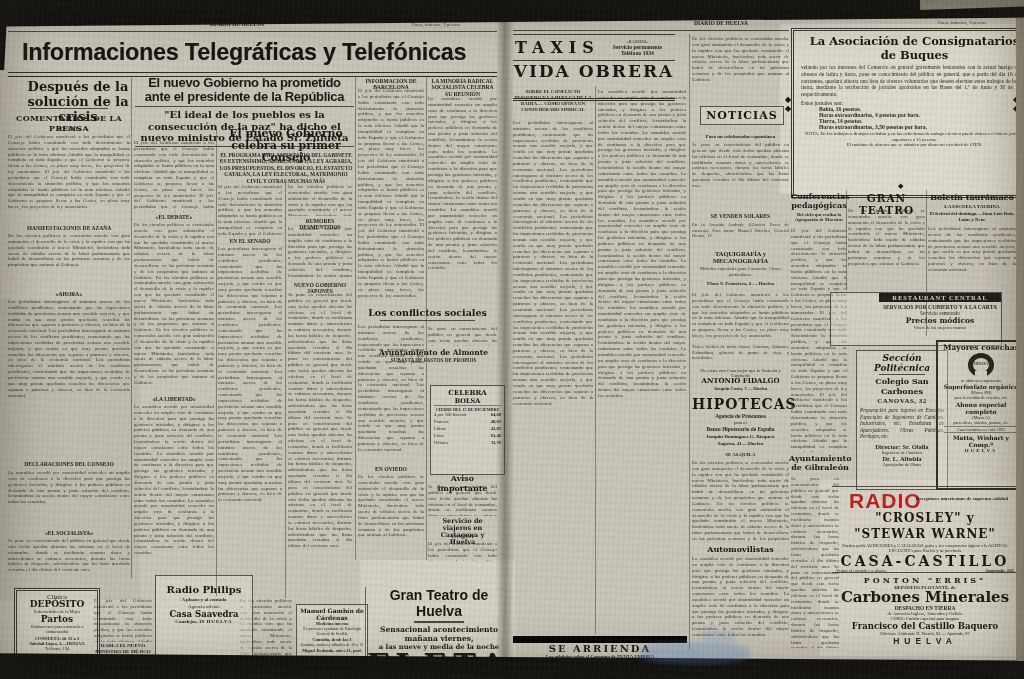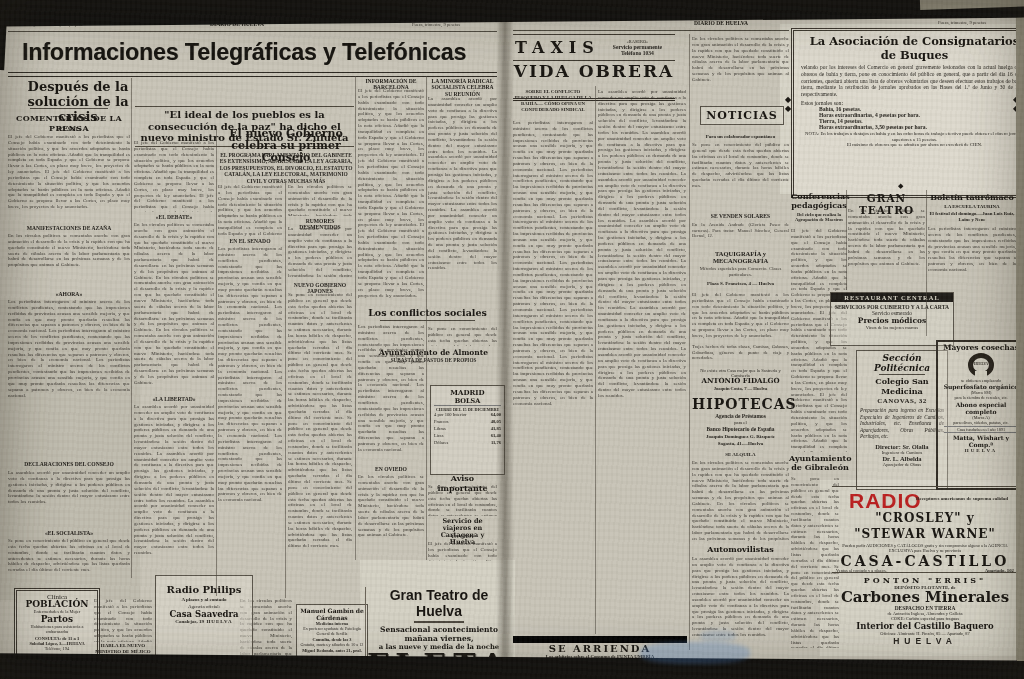--- a/index.html
+++ b/index.html
@@ -18,21 +18,21 @@
   .gutter{background:linear-gradient(90deg,rgba(60,55,45,0) 0%,rgba(60,55,45,.45) 45%,rgba(60,55,45,.45) 55%,rgba(60,55,45,0) 100%);}
   
   .tiny{font-size:4.6px;line-height:1.25;color:#3a362f;}
   .bt{font-size:5px;line-height:1.17;text-align:justify;color:#2c2823;overflow:hidden;
       filter:blur(.22px);opacity:.93;word-spacing:.4px;}
   .bt2{font-size:4.7px;line-height:1.2;}
   .sh{font-weight:700;font-size:5.6px;line-height:1.15;text-align:center;color:#1c1915;overflow:hidden;}
   .rule{background:#4a453c;}
   .serif-black{font-family:"DejaVu Serif",serif;font-weight:700;color:#15120e;}
   .sans{font-family:"Liberation Sans",sans-serif;}
-  .box{border:1px solid #555046;}
+  .box{border:1px solid #555046;padding-left:48px;}
   .dbox{border:3px double #38332b;}
   .ctr{text-align:center;}
   .wm{position:absolute;background:rgba(70,130,210,.30);filter:blur(2px);border-radius:40%;}
   .diamond{position:absolute;font-size:8px;color:#14110d;}
   .vr{position:absolute;width:1px;background:rgba(70,64,54,.55);}
 </style>
 </head>
 <body>
 
 <div id="sheet">
@@ -62,34 +62,35 @@
   <div class="abs bt" style="left:8px;top:233px;width:122px;height:56px;">En los círculos políticos se comentaba anoche con gran animación el desarrollo de la crisis y la rapidez con que ha quedado constituido el nuevo Ministerio, haciéndose toda suerte de cábalas acerca de la labor parlamentaria que habrá de desarrollarse en las próximas semanas y de los propósitos que animan al Gabinete.</div>
   <div class="abs sh" style="left:8px;top:291px;width:122px;">«AHORA»</div>
   <div class="abs bt" style="left:8px;top:299px;width:122px;height:160px;">Los periodistas interrogaron al ministro acerca de los conflictos pendientes, contestando que las impresiones recibidas de provincias acusan una sensible mejoría, y que confía en que muy pronto quedarán resueltas las diferencias que separan a patronos y obreros, en bien de la economía nacional. Los periodistas interrogaron al ministro acerca de los conflictos pendientes, contestando que las impresiones recibidas de provincias acusan una sensible mejoría, y que confía en que muy pronto quedarán resueltas las diferencias que separan a patronos y obreros, en bien de la economía nacional. Los periodistas interrogaron al ministro acerca de los conflictos pendientes, contestando que las impresiones recibidas de provincias acusan una sensible mejoría, y que confía en que muy pronto quedarán resueltas las diferencias que separan a patronos y obreros, en bien de la economía nacional.</div>
   <div class="abs sh" style="left:8px;top:461px;width:122px;">DECLARACIONES DEL CONSEJO</div>
   <div class="abs bt" style="left:8px;top:470px;width:122px;height:58px;">La asamblea acordó por unanimidad conceder un amplio voto de confianza a la directiva para que prosiga las gestiones iniciadas, y dirigirse a los poderes públicos en demanda de una pronta y justa solución del conflicto, levantándose la sesión dentro del mayor entusiasmo entre todos los reunidos.</div>
   <div class="abs sh" style="left:8px;top:530px;width:122px;">«EL SOCIALISTA»</div>
   <div class="abs bt" style="left:8px;top:538px;width:122px;height:46px;">Se pone en conocimiento del público en general que desde esta fecha quedan abiertas las oficinas en el local de costumbre, donde se facilitarán cuantos datos y antecedentes se estimen necesarios, durante las horas hábiles de despacho, advirtiéndose que las listas quedarán cerradas el día último del corriente mes.</div>
 
   <div class="abs dbox ctr" style="left:14px;top:588px;width:76px;height:78px;padding:2px;background:rgba(222,218,206,.5);">
     <div style="font-size:7px;">Clínica</div>
-    <div class="serif-black" style="font-size:9px;margin-top:-2px;">POBLACIÓN</div>
+    <div class="serif-black" style="font-size:9px;margin-top:-2px;">DEPÓSITO</div>
     <div style="font-size:4.4px;">Enfermedades de la Mujer</div>
     <div class="serif-black" style="font-size:9px;">Partos</div>
     <div style="font-size:4.4px;">Habitaciones para asistencia a embarazadas</div>
     <div style="font-size:4.6px;font-weight:700;margin-top:2px;">CONSULTA: de 11 a 1</div>
     <div style="font-size:4.4px;font-weight:700;">Soledad López, 3.—HUELVA</div>
     <div style="font-size:4.4px;">Teléfono, 194</div>
   </div>
 
   <div class="abs bt" style="left:94px;top:598px;width:58px;height:44px;">El jefe del Gobierno manifestó a los periodistas que el Consejo había examinado con todo detenimiento la situación política, y que los acuerdos adoptados se harán públicos en la nota oficiosa. Añadió que la tranquilidad es completa en toda España y que el Gobierno se propone llevar a las Cortes, en plazo muy breve, los proyectos de ley anunciados.</div>
   <div class="abs sh" style="left:94px;top:643px;width:58px;font-size:5px;">HABLA EL NUEVO MINISTRO DE MÉJICO</div>
   <div class="abs bt" style="left:94px;top:656px;width:58px;height:12px;">Los periodistas interrogaron al ministro acerca de los conflictos pendientes, contestando que las impresiones recibidas de provincias acusan una sensible mejoría, y que confía en que muy pronto quedarán resueltas las diferencias que separan a patronos y obreros, en bien de la economía nacional.</div>
   <div class="abs bt" style="left:240px;top:598px;width:52px;height:70px;">En los círculos políticos se comentaba anoche con gran animación el desarrollo de la crisis y la rapidez con que ha quedado constituido el nuevo Ministerio, haciéndose toda suerte de cábalas acerca de la labor parlamentaria que habrá de desarrollarse en las próximas semanas y de los propósitos que animan al Gabinete.</div>
 
+  <div class="abs sans ctr" style="left:135px;top:76px;width:219px;font-size:13px;font-weight:700;line-height:1.1;letter-spacing:-.3px;color:#14110d;">El nuevo Gobierno ha prometido ante el presidente de la República</div>
   <div class="abs serif-black ctr" style="left:135px;top:106px;width:219px;font-size:10px;line-height:1.15;border-top:1px solid #4a4439;border-bottom:1px solid #4a4439;padding:2px 0;">"El ideal de los pueblos es la consecución de la paz" ha dicho el nuevo ministro de Estado Sr. Zulueta</div>
 
   <div class="abs bt" style="left:134px;top:140px;width:80px;height:72px;">El jefe del Gobierno manifestó a los periodistas que el Consejo había examinado con todo detenimiento la situación política, y que los acuerdos adoptados se harán públicos en la nota oficiosa. Añadió que la tranquilidad es completa en toda España y que el Gobierno se propone llevar a las Cortes, en plazo muy breve, los proyectos de ley anunciados. El jefe del Gobierno manifestó a los periodistas que el Consejo había examinado con todo detenimiento la situación política, y que los acuerdos adoptados se harán públicos en la nota oficiosa. Añadió que la tranquilidad es completa en toda España y que el Gobierno se propone llevar a las Cortes, en plazo muy breve, los proyectos de ley anunciados.</div>
   <div class="abs sh" style="left:134px;top:214px;width:80px;">«EL DEBATE»</div>
   <div class="abs bt" style="left:134px;top:222px;width:80px;height:172px;">En los círculos políticos se comentaba anoche con gran animación el desarrollo de la crisis y la rapidez con que ha quedado constituido el nuevo Ministerio, haciéndose toda suerte de cábalas acerca de la labor parlamentaria que habrá de desarrollarse en las próximas semanas y de los propósitos que animan al Gabinete. En los círculos políticos se comentaba anoche con gran animación el desarrollo de la crisis y la rapidez con que ha quedado constituido el nuevo Ministerio, haciéndose toda suerte de cábalas acerca de la labor parlamentaria que habrá de desarrollarse en las próximas semanas y de los propósitos que animan al Gabinete. En los círculos políticos se comentaba anoche con gran animación el desarrollo de la crisis y la rapidez con que ha quedado constituido el nuevo Ministerio, haciéndose toda suerte de cábalas acerca de la labor parlamentaria que habrá de desarrollarse en las próximas semanas y de los propósitos que animan al Gabinete.</div>
   <div class="abs sh" style="left:134px;top:396px;width:80px;">«LA LIBERTAD»</div>
   <div class="abs bt" style="left:134px;top:404px;width:80px;height:186px;">La asamblea acordó por unanimidad conceder un amplio voto de confianza a la directiva para que prosiga las gestiones iniciadas, y dirigirse a los poderes públicos en demanda de una pronta y justa solución del conflicto, levantándose la sesión dentro del mayor entusiasmo entre todos los reunidos. La asamblea acordó por unanimidad conceder un amplio voto de confianza a la directiva para que prosiga las gestiones iniciadas, y dirigirse a los poderes públicos en demanda de una pronta y justa solución del conflicto, levantándose la sesión dentro del mayor entusiasmo entre todos los reunidos. La asamblea acordó por unanimidad conceder un amplio voto de confianza a la directiva para que prosiga las gestiones iniciadas, y dirigirse a los poderes públicos en demanda de una pronta y justa solución del conflicto, levantándose la sesión dentro del mayor entusiasmo entre todos los reunidos.</div>
 
   <div class="abs serif-black ctr" style="left:218px;top:128px;width:136px;font-size:11px;line-height:1.1;">El nuevo Gobierno celebra su primer Consejo</div>
   <div class="abs ctr" style="left:218px;top:152px;width:136px;font-size:5.4px;font-weight:700;line-height:1.2;">EL PROGRAMA PARLAMENTARIO DEL GABINETE ES EXTENSÍSIMO, ABARCANDO LA LEY AGRARIA, LOS PRESUPUESTOS, EL DIVORCIO, EL ESTATUTO CATALÁN, LA LEY ELECTORAL, MATRIMONIO CIVIL Y OTRAS MUCHAS MÁS</div>
@@ -114,21 +115,21 @@
 
   <div class="abs sh" style="left:428px;top:78px;width:69px;">LA MINORÍA RADICAL SOCIALISTA CELEBRA SU REUNIÓN</div>
   <div class="abs bt" style="left:428px;top:96px;width:69px;height:208px;">La asamblea acordó por unanimidad conceder un amplio voto de confianza a la directiva para que prosiga las gestiones iniciadas, y dirigirse a los poderes públicos en demanda de una pronta y justa solución del conflicto, levantándose la sesión dentro del mayor entusiasmo entre todos los reunidos. La asamblea acordó por unanimidad conceder un amplio voto de confianza a la directiva para que prosiga las gestiones iniciadas, y dirigirse a los poderes públicos en demanda de una pronta y justa solución del conflicto, levantándose la sesión dentro del mayor entusiasmo entre todos los reunidos. La asamblea acordó por unanimidad conceder un amplio voto de confianza a la directiva para que prosiga las gestiones iniciadas, y dirigirse a los poderes públicos en demanda de una pronta y justa solución del conflicto, levantándose la sesión dentro del mayor entusiasmo entre todos los reunidos.</div>
   <div class="abs bt" style="left:428px;top:326px;width:69px;height:20px;">Se pone en conocimiento del público en general que desde esta fecha quedan abiertas las oficinas en el local de costumbre, donde se facilitarán cuantos datos y antecedentes se estimen necesarios, durante las horas hábiles de despacho, advirtiéndose que las listas quedarán cerradas el día último del corriente mes.</div>
   <div class="abs ctr" style="left:370px;top:348px;width:127px;">
     <div class="serif-black" style="font-size:7.5px;">Ayuntamiento de Almonte</div>
     <div style="font-size:5.2px;font-weight:700;">SUBASTA DE PASTOS DE PROPIOS</div>
   </div>
 
   <div class="abs box" style="left:430px;top:385px;width:67px;height:84px;padding:2px 3px;background:rgba(225,221,209,.4);">
-    <div class="ctr serif-black" style="font-size:7px;">MADRID</div>
+    <div class="ctr serif-black" style="font-size:7px;">CELEBRA</div>
     <div class="ctr serif-black" style="font-size:6.5px;">BOLSA</div>
     <div class="ctr" style="font-size:4.2px;font-weight:700;border-top:1px solid #777;padding-top:1px;">CIERRE DEL 15 DE DICIEMBRE</div>
     <div id="bolsa-rows">
         <div style="display: flex; justify-content: space-between; font-size: 4.6px; line-height: 1.5;">
           <span>4 por 100 Interior</span>
           <span style="font-weight: 700;">64,00</span>
         </div>
         <div style="display: flex; justify-content: space-between; font-size: 4.6px; line-height: 1.5;">
           <span>Francos</span>
           <span style="font-weight: 700;">48,05</span>
@@ -257,21 +258,21 @@
     <div style="background:#1c1915;color:#d8d4c6;font-size:6.5px;font-weight:700;letter-spacing:1px;padding:1px 0;">RESTAURANT CENTRAL</div>
     <div style="font-size:5.6px;font-weight:700;margin-top:2px;">SERVICIOS POR CUBIERTO Y A LA CARTA</div>
     <div style="font-size:5.4px;">Servicio esmerado</div>
     <div class="serif-black" style="font-size:7.5px;">Precios módicos</div>
     <div style="font-size:4.6px;">Vinos de las mejores marcas</div>
   </div>
 
   <div class="abs box ctr" style="left:856px;top:350px;width:84px;height:134px;padding:2px 3px;background:rgba(226,222,210,.35);">
     <div class="serif-black" style="font-size:9px;font-style:italic;">Sección Politécnica</div>
     <div class="rule" style="width:46px;height:1px;margin:1px auto;"></div>
-    <div class="serif-black" style="font-size:8px;">Colegio San Medicina</div>
+    <div class="serif-black" style="font-size:8px;">Colegio San Carbones</div>
     <div style="font-size:7px;font-weight:700;letter-spacing:.5px;margin:1px 0;">CANOVAS, 32</div>
     <div style="font-size:5.2px;font-style:italic;text-align:justify;line-height:1.25;margin-top:2px;">Preparación para ingreso en Escuelas Especiales de Ingenieros de Caminos, Industriales, etc. Enseñanza de Aparejadores, Obras Públicas, Peritajes, etc.</div>
     <div style="font-size:6.5px;font-weight:700;margin-top:3px;">Director: Sr. Olalla</div>
     <div style="font-size:4.6px;">Ingeniero de Caminos</div>
     <div style="font-size:6.5px;font-weight:700;">Dr. L. Albelda</div>
     <div style="font-size:4.6px;">Aparejador de Obras</div>
   </div>
 
   <div class="abs serif-black ctr" style="left:928px;top:192px;width:88px;font-size:8px;">Boletín taurómaco</div>
   <div class="abs sh" style="left:928px;top:204px;width:88px;font-size:5px;">LA ESCUELA TAURINA</div>
@@ -308,21 +309,21 @@
     <div style="position:absolute;right:4px;top:81px;font-size:4.8px;font-weight:700;">Apartado, 102</div>
   </div>
 
   <div class="abs ctr" style="left:832px;top:572px;width:186px;height:82px;border-top:1px solid #4a4439;">
     <div class="serif-black" style="font-size:8px;letter-spacing:3px;margin-top:2px;">PONTON "ERRIS"</div>
     <div style="font-size:5px;font-weight:700;">DEPÓSITO FLOTANTE, de</div>
     <div class="serif-black" style="font-size:15px;line-height:1;">Carbones Minerales</div>
     <div style="font-size:5.4px;font-weight:700;">DESPACHO EN TIERRA</div>
     <div style="font-size:4.6px;">de Antracita Inglesa, Almendra y Galleta</div>
     <div style="font-size:4.6px;">COKE: Carbón especial para fraguas</div>
-    <div class="serif-black" style="font-size:8.5px;">Interior del Castillo Baquero</div>
+    <div class="serif-black" style="font-size:8.5px;">Francisco del Castillo Baquero</div>
     <div style="font-size:4.4px;">Oficinas: Almirante H. Pinzón, 85 — Apartado, 87</div>
     <div class="sans" style="font-size:8.5px;font-weight:700;letter-spacing:5px;">HUELVA</div>
   </div>
 
   <div class="vr" style="left:131px;top:78px;height:500px;"></div>
   <div class="vr" style="left:216px;top:126px;height:470px;"></div>
   <div class="vr" style="left:285px;top:182px;height:416px;"></div>
   <div class="vr" style="left:355px;top:76px;height:484px;"></div>
   <div class="vr" style="left:426px;top:76px;height:484px;"></div>
   <div class="vr" style="left:595px;top:86px;height:548px;"></div>

